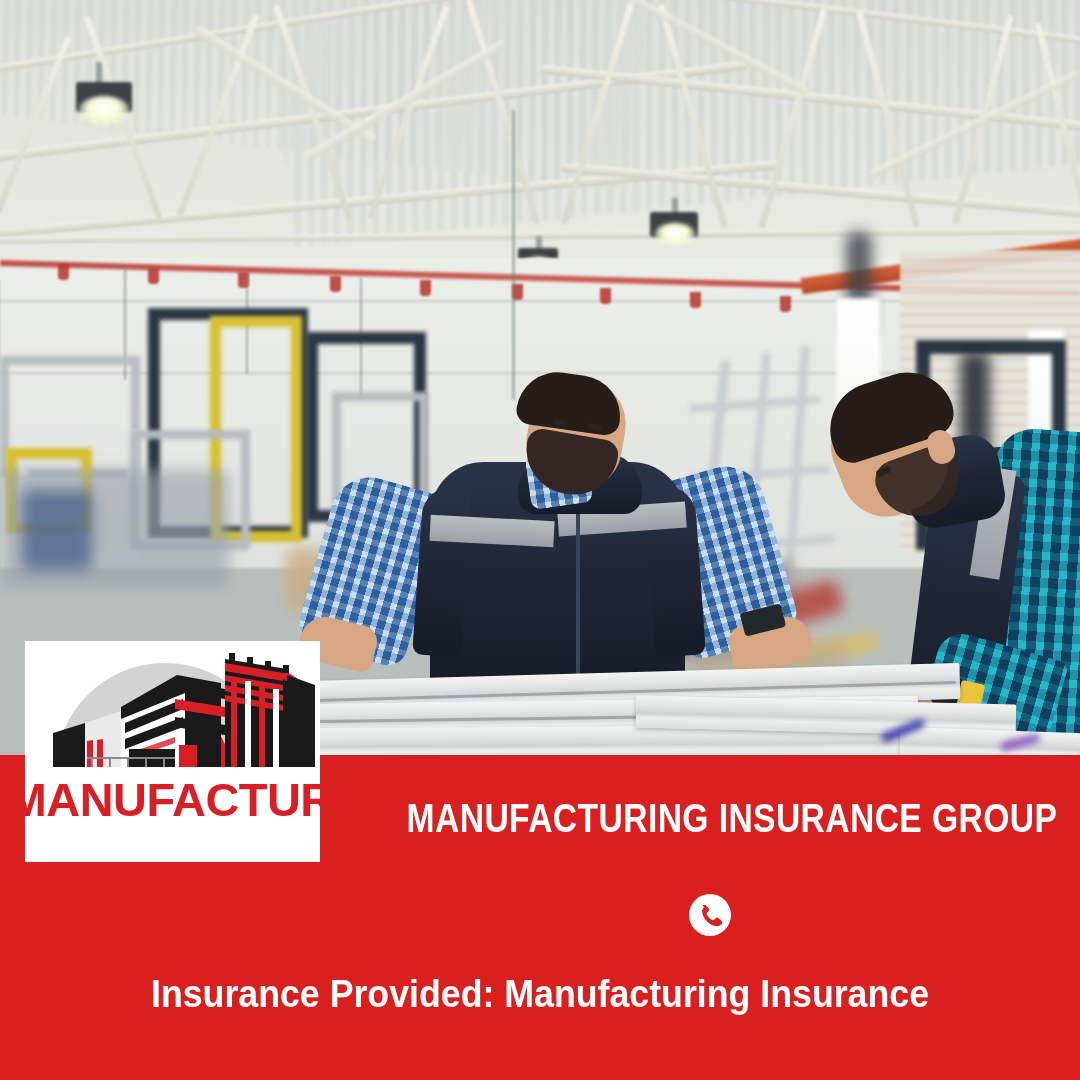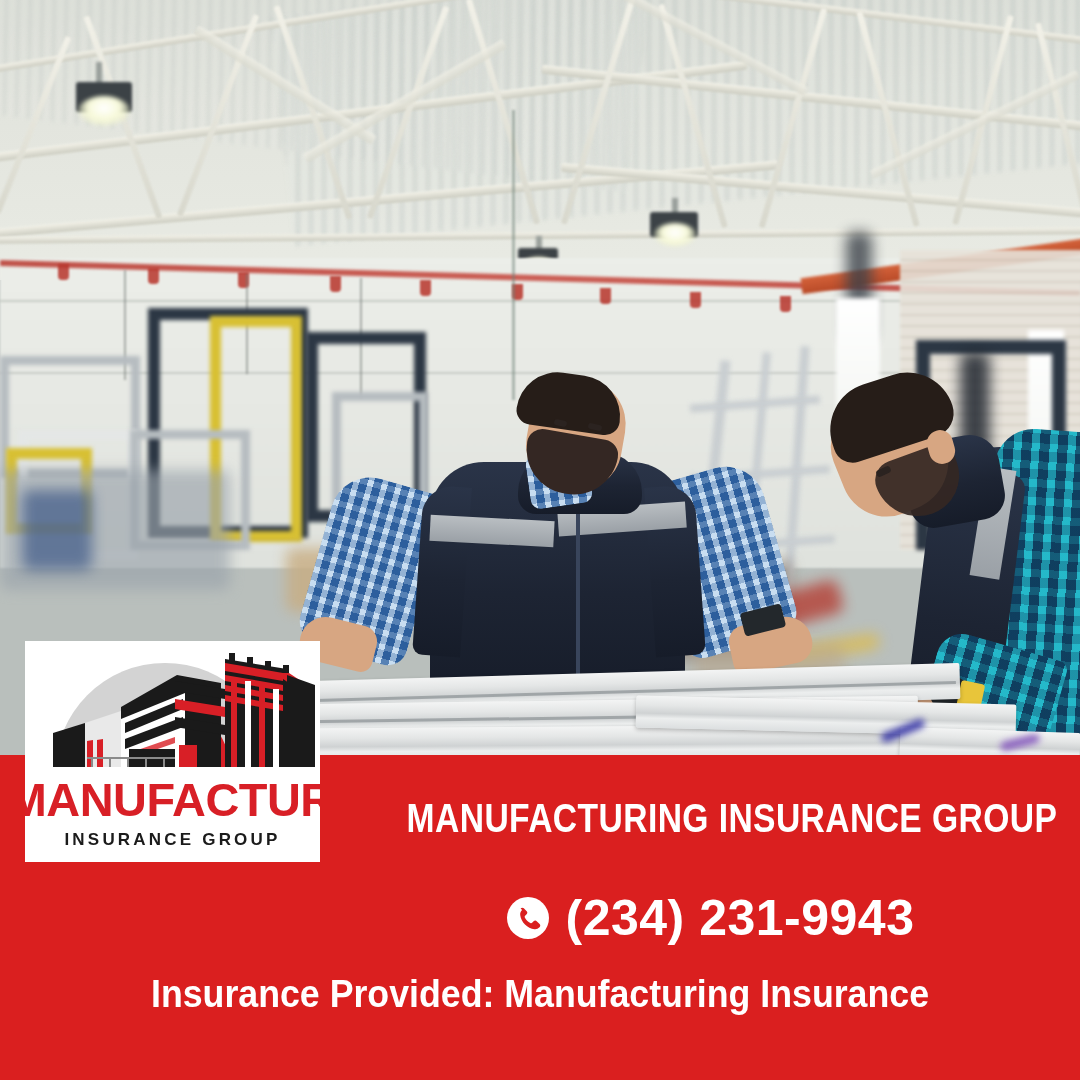--- a/index.html
+++ b/index.html
@@ -536,21 +536,20 @@
 
   <div class="company-name">MANUFACTURING INSURANCE GROUP</div>
 
   <div class="phone-row">
     <span class="phone-icon-wrap">
       <svg viewBox="0 0 44 44" width="44" height="44" aria-hidden="true">
         <circle cx="22" cy="22" r="21" fill="#ffffff"></circle>
         <path d="M14.6 12.4c1.0-1.0 2.3-1.0 3.2-0.1l2.9 2.9c0.9 0.9 0.8 2.2-0.1 3.1l-1.5 1.5c-0.5 0.5-0.6 1.1-0.3 1.7 1.2 2.4 3.2 4.4 5.6 5.6 0.6 0.3 1.2 0.2 1.7-0.3l1.5-1.5c0.9-0.9 2.2-1.0 3.1-0.1l2.9 2.9c0.9 0.9 0.9 2.2-0.1 3.2-1.4 1.4-3.1 2.1-5.0 1.9-7.0-0.7-13.6-7.3-14.3-14.3-0.2-1.9 0.5-3.6 1.9-5.0z" fill="#da1f1f"></path>
       </svg>
     </span>
-    <span class="phone-number">(234) 231-9943</span>
   </div>
 
   <div class="insurance-line">Insurance Provided: Manufacturing Insurance</div>
 
   <div class="logo-card">
 
     <div class="logo-art">
       <svg viewBox="0 0 295 132" width="295" height="132" aria-hidden="true">
 
         <path d="M30 132 A110 110 0 0 1 250 132 Z" fill="#d3d3d3"></path>
@@ -606,16 +605,15 @@
         <rect x="222" y="16" width="6" height="8" fill="#1a1a1a"></rect>
         <rect x="240" y="20" width="6" height="8" fill="#1a1a1a"></rect>
         <rect x="258" y="24" width="6" height="8" fill="#1a1a1a"></rect>
 
         <polygon points="262,34 290,44 290,126 262,126" fill="#1a1a1a"></polygon>
       </svg>
     </div>
 
     <div class="logo-wordmark">MANUFACTURING</div>
 
-    <div class="logo-subword">INSURANCE GROUP</div>
   </div>
 
 </div>
 
 </body></html>

